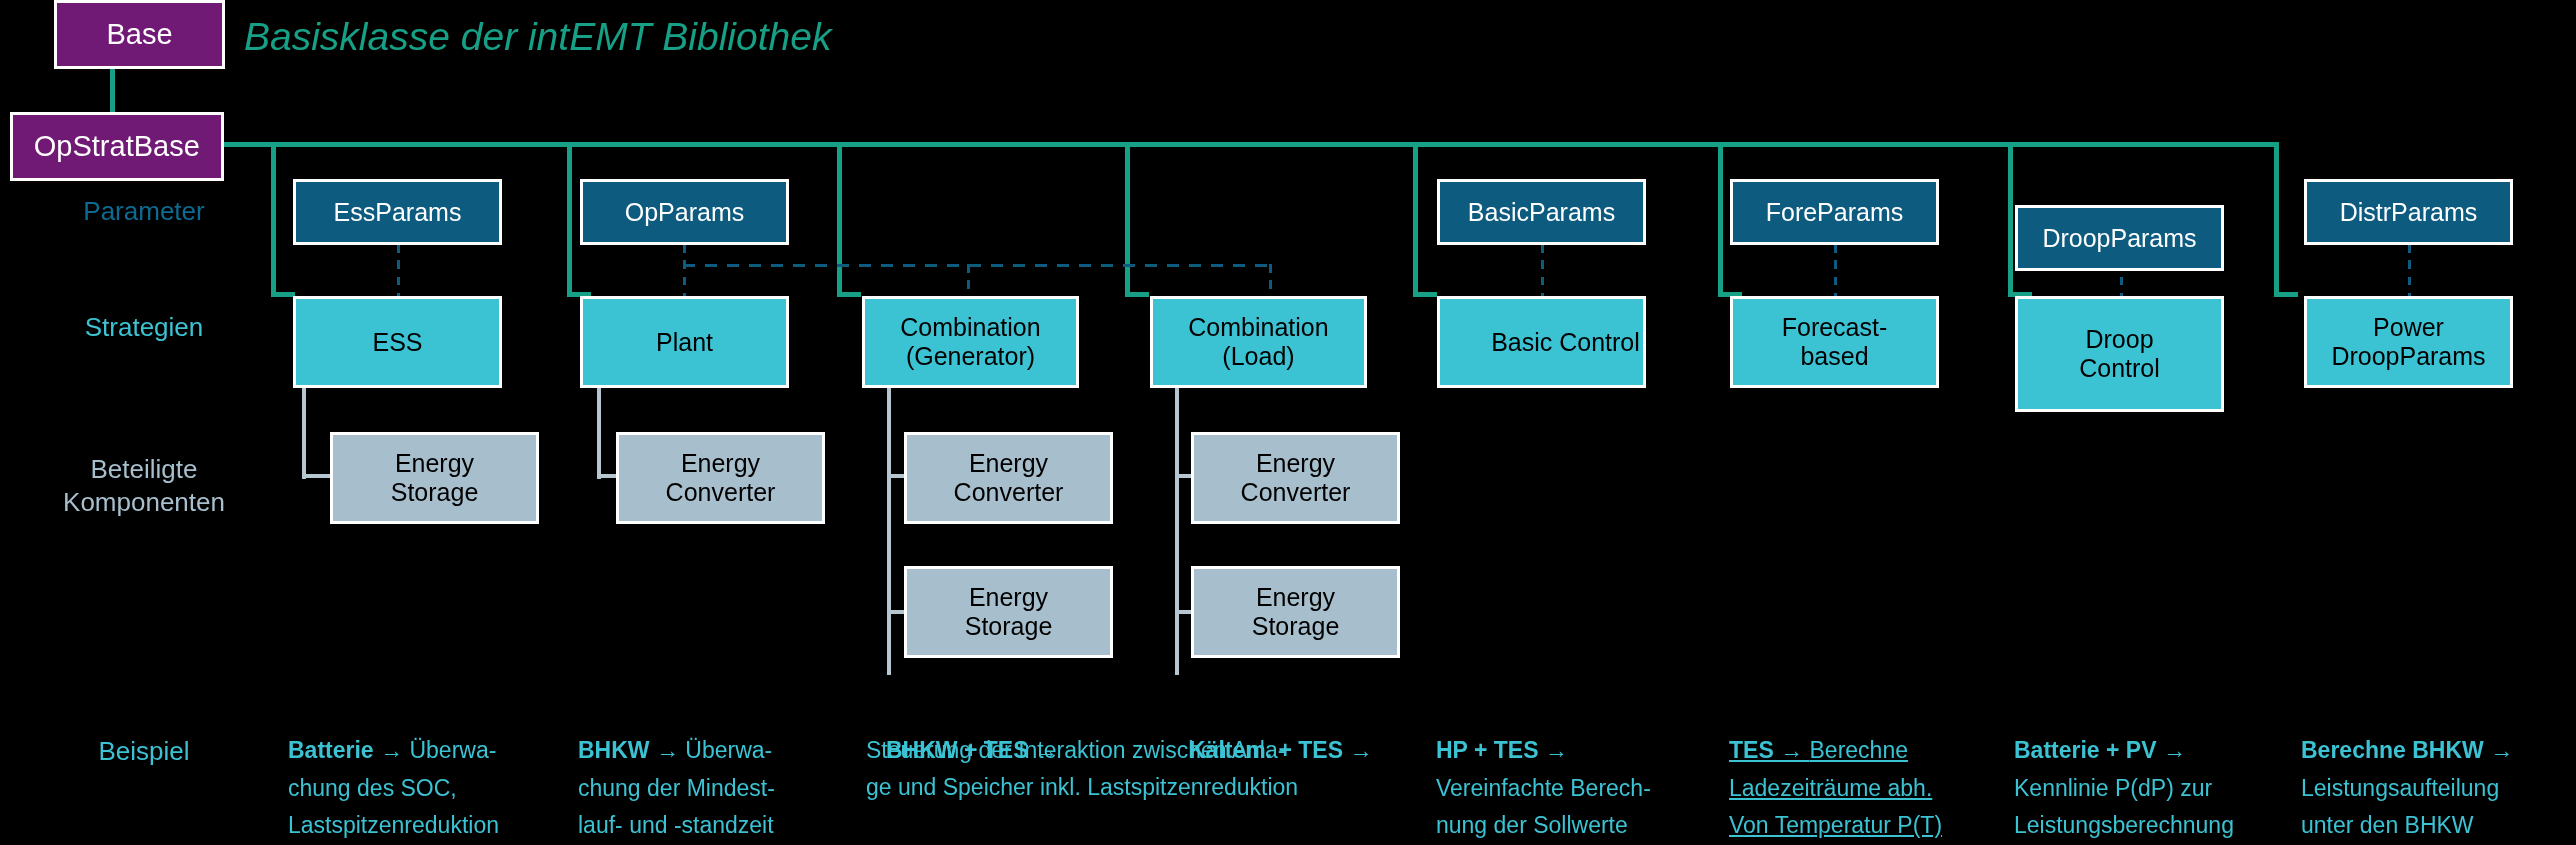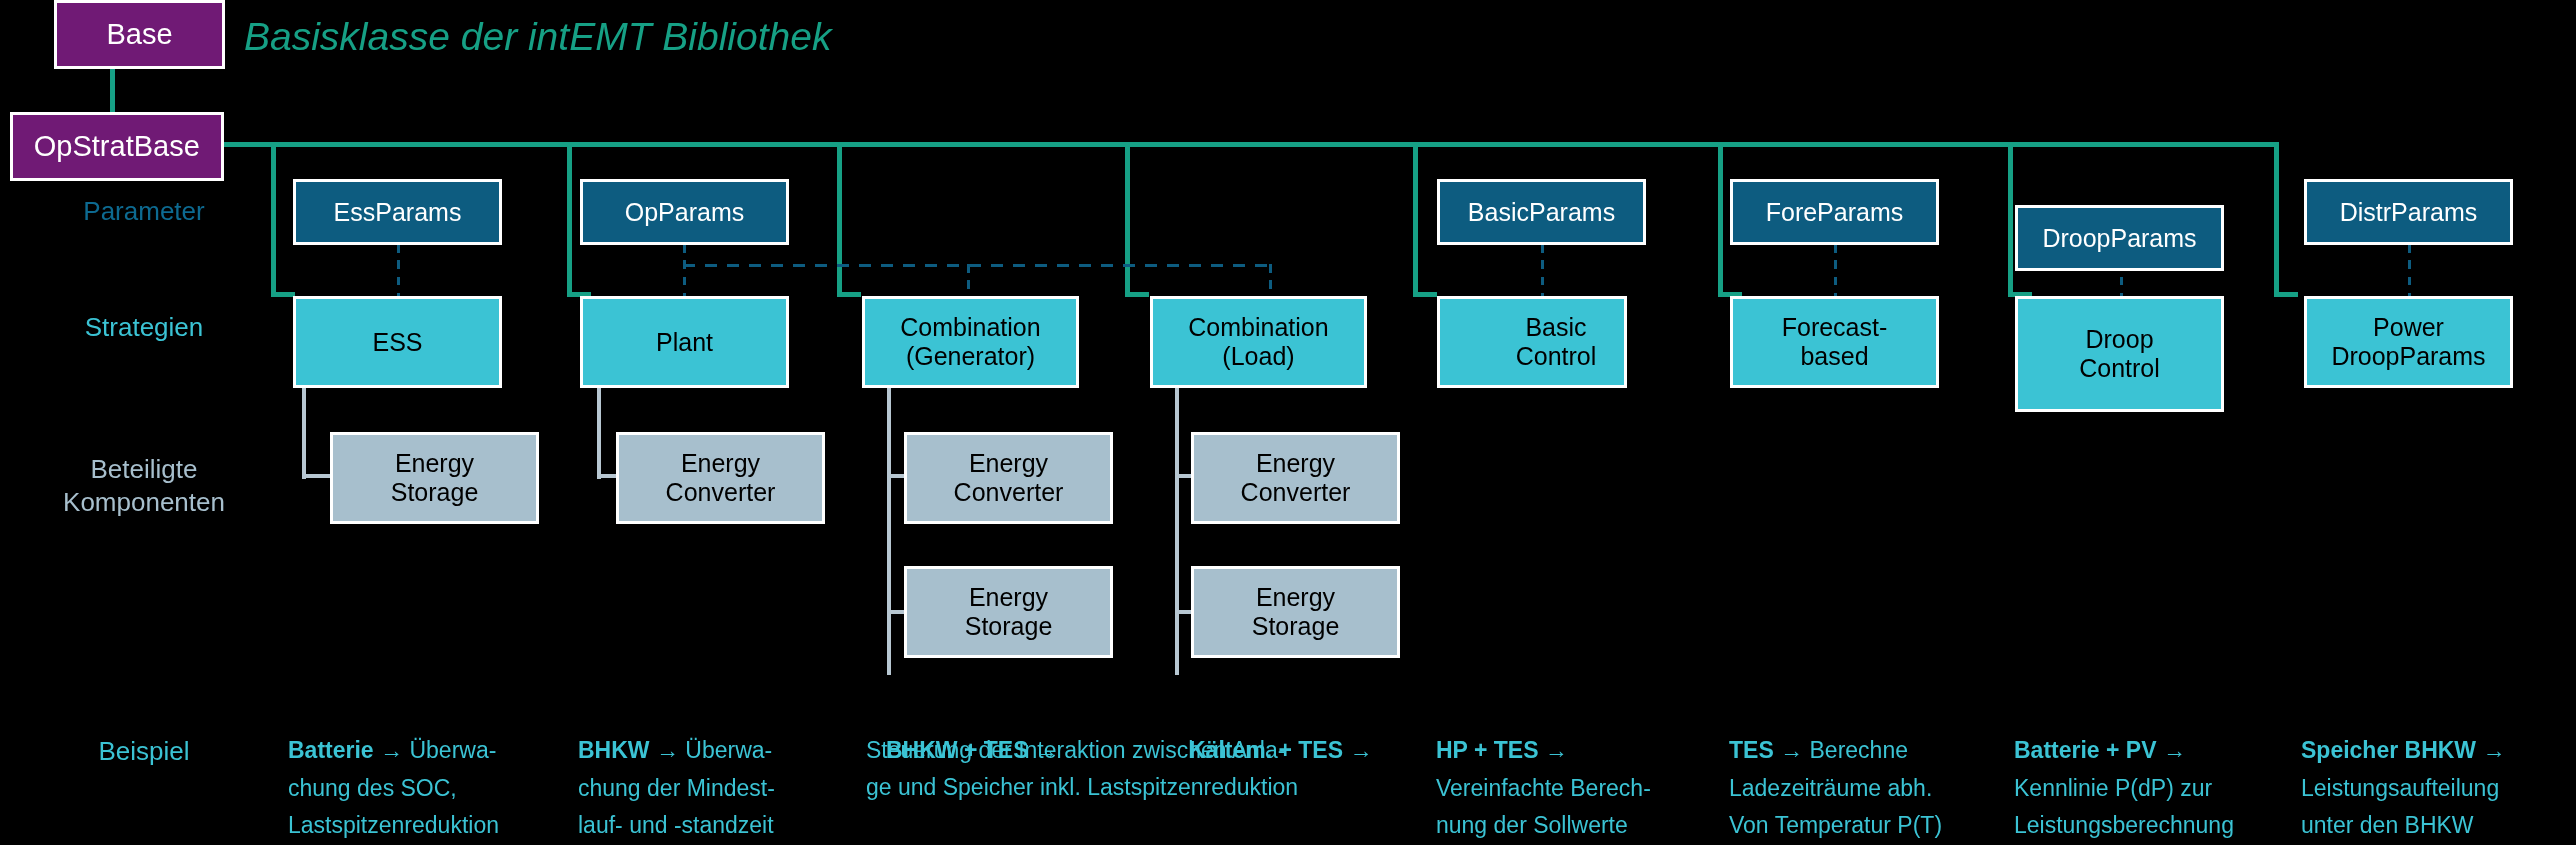--- a/index.html
+++ b/index.html
@@ -124,21 +124,21 @@
     <span>Plant</span>
   </div>
   <div class="box box-strat" style="left:862px;top:296px;width:217px;height:92px;font-size:25px;">
     <span>Combination
 (Generator)</span>
   </div>
   <div class="box box-strat" style="left:1150px;top:296px;width:217px;height:92px;font-size:25px;">
     <span>Combination
 (Load)</span>
   </div>
-  <div class="box box-strat" style="left:1437px;top:296px;width:190px;height:92px;font-size:25px;padding-left:48px;">
+  <div class="box box-strat" style="left:1437px;top:296px;width:209px;height:92px;font-size:25px;padding-left:48px;">
     <span>Basic Control</span>
   </div>
   <div class="box box-strat" style="left:1730px;top:296px;width:209px;height:92px;font-size:25px;">
     <span>Forecast-
 based</span>
   </div>
   <div class="box box-strat" style="left:2015px;top:296px;width:209px;height:116px;font-size:25px;">
     <span>Droop
 Control</span>
   </div>
@@ -196,32 +196,32 @@
 
   <div class="ex" style="left:866px;top:732px;width:559px;font-size:23px;">Steuerung der Interaktion zwischen Anla-
 ge und Speicher inkl. Lastspitzenreduktion</div>
 
   <div class="ex" style="left:1436px;top:695px;width:282px;font-size:23px;">
     <b>HP + TES →</b><span>
 Vereinfachte Berech-
 nung der Sollwerte</span>
   </div>
 
-  <div class="ex" style="left:1729px;top:695px;width:282px;font-size:23px;">
+  <div class="ex" style="left:1729px;top:695px;width:282px;font-size:23px;text-decoration:underline;">
     <b>TES → </b><span>Berechne
 Ladezeiträume abh.
 Von Temperatur P(T)</span>
   </div>
 
   <div class="ex" style="left:2014px;top:695px;width:282px;font-size:23px;">
     <b>Batterie + PV →</b><span>
 Kennlinie P(dP) zur
 Leistungsberechnung</span>
   </div>
 
   <div class="ex" style="left:2301px;top:695px;width:282px;font-size:23px;">
-    <b>Speicher BHKW →</b><span>
+    <b>Berechne BHKW →</b><span>
 Leistungsaufteilung
 unter den BHKW</span>
   </div>
 
 </div>
 
 
 </body></html>

